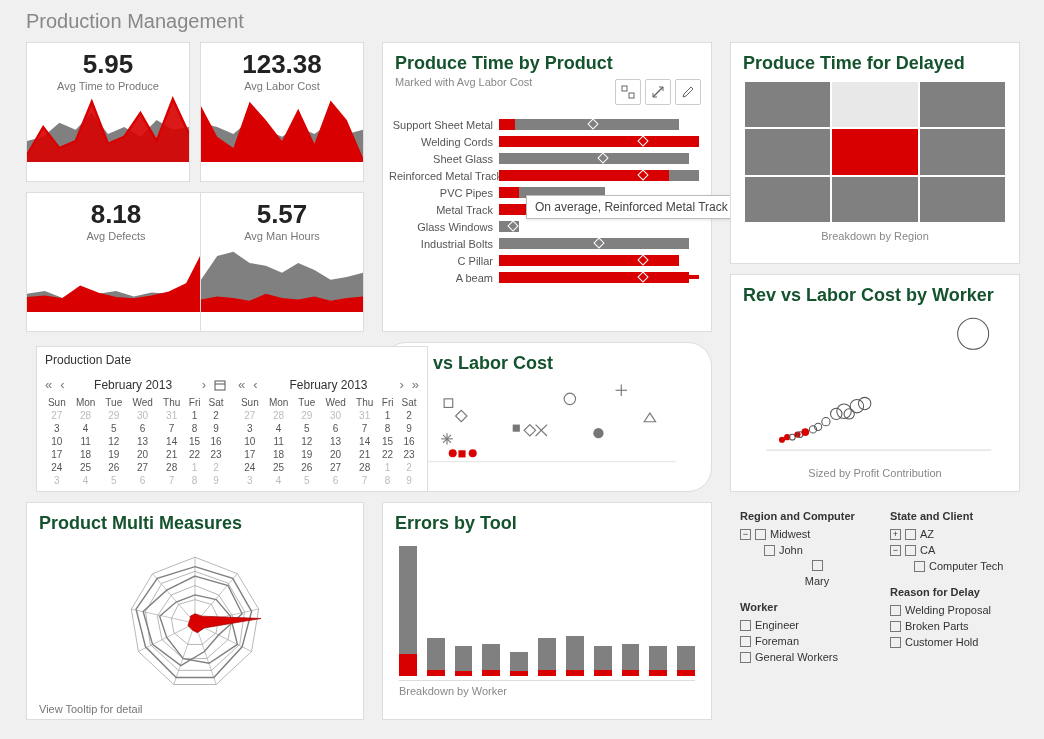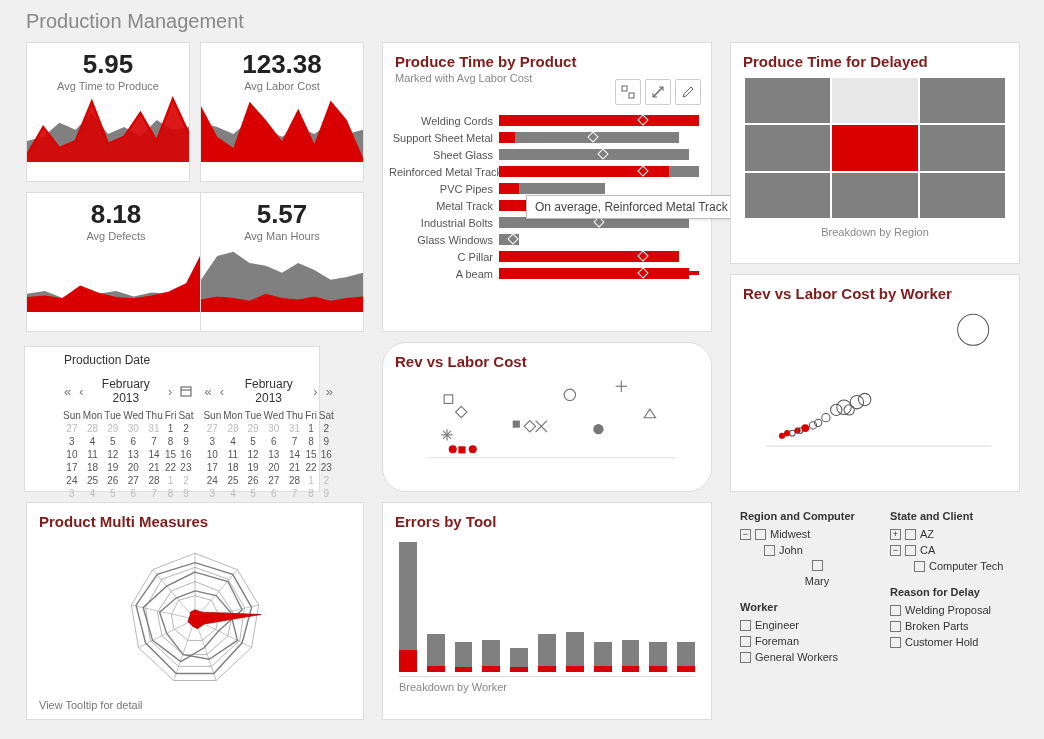--- a/index.html
+++ b/index.html
@@ -4,21 +4,21 @@
 <style>
   * { box-sizing: border-box; margin: 0; padding: 0; }
   body { font-family: Arial, sans-serif; background: #f0f0f0; font-size: 12px; color: #4d4d4d; }
   .page { width: 1044px; height: 739px; background: #f0f0f0; position: relative; padding: 0 0 0 0; }
   .page-title { font-size: 20px; color: #888; padding: 10px 0 8px 26px; border-radius: 15px; }
   .panel { background: #fff; border: 1px solid #ddd; position: absolute; }
   .kpi { text-align: center; padding: 6px 4px 0; }
   .kpi-value { font-size: 26px; font-weight: bold; color: #222; }
   .kpi-sub { font-size: 11px; color: #777; margin-top: 0px; }
   .kpi-chart { width: 100%; height: 70px; display: block; }
-  .panel-title { font-size: 15px; font-weight: bold; color: #7f1d1d; padding: 10px 12px 2px; }
+  .panel-title { font-size: 18px; font-weight: bold; color: #14532d; padding: 10px 12px 2px; }
   .panel-sub { font-size: 11px; color: #888; padding: 0 12px 4px; }
   .hbar-row { display: flex; align-items: center; font-size: 11px; color: #555; height: 17px; }
   .hbar-label { width: 110px; text-align: right; padding-right: 6px; white-space: nowrap; }
   .hbar-track { flex: 1; position: relative; height: 11px; }
   .hbar-gray { position: absolute; top: 0; left: 0; height: 11px; background: #808080; }
   .hbar-red { position: absolute; top: 0; left: 0; height: 11px; background: #d80000; }
   .hbar-marker { position: absolute; top: 1px; width: 8px; height: 8px; border: 1px solid #fff; background: transparent; transform: rotate(45deg); }
   .toolbar { position: absolute; top: 36px; right: 10px; display: flex; gap: 4px; }
   .tool-btn { width: 26px; height: 26px; border: 1px solid #ccc; background: #fff; display: flex; align-items: center; justify-content: center; color: #666; border-radius: 2px; }
   .tooltip { position: absolute; background: #fff; border: 1px solid #bbb; padding: 4px 8px; font-size: 12px; color: #444; white-space: nowrap; box-shadow: 0 1px 3px rgba(0,0,0,0.1); }
@@ -120,36 +120,36 @@
           </svg>
       </div>
       <div class="tool-btn">
         <svg width="14" height="14" viewBox="0 0 14 14">
             <path d="M2,12 L3,9 L10,2 L12,4 L5,11 Z" fill="none" stroke="#666"></path>
           </svg>
       </div>
     </div>
     <div style="padding: 24px 12px 4px 6px;">
       <div class="hbar-row">
+          <div class="hbar-label">Support Sheet Metal</div>
+          <div class="hbar-track">
+            <div class="hbar-gray" style="width:90%"></div>
+            <div class="hbar-red" style="width:8%"></div>
+            <div class="hbar-marker" style="left:45%"></div>
+          </div>
+        </div>
+      <div class="hbar-row">
           <div class="hbar-label">Welding Cords</div>
           <div class="hbar-track">
             <div class="hbar-gray" style="width:95%"></div>
             <div class="hbar-red" style="width:100%"></div>
             <div class="hbar-marker" style="left:70%"></div>
           </div>
         </div>
       <div class="hbar-row">
-          <div class="hbar-label">Support Sheet Metal</div>
-          <div class="hbar-track">
-            <div class="hbar-gray" style="width:90%"></div>
-            <div class="hbar-red" style="width:8%"></div>
-            <div class="hbar-marker" style="left:45%"></div>
-          </div>
-        </div>
-      <div class="hbar-row">
           <div class="hbar-label">Sheet Glass</div>
           <div class="hbar-track">
             <div class="hbar-gray" style="width:95%"></div>
             <div class="hbar-marker" style="left:50%"></div>
           </div>
         </div>
       <div class="hbar-row">
           <div class="hbar-label">Reinforced Metal Track</div>
           <div class="hbar-track">
             <div class="hbar-gray" style="width:100%"></div>
@@ -165,31 +165,31 @@
           </div>
         </div>
       <div class="hbar-row">
           <div class="hbar-label">Metal Track</div>
           <div class="hbar-track">
             <div class="hbar-gray" style="width:60%"></div>
             <div class="hbar-red" style="width:48%"></div>
           </div>
         </div>
       <div class="hbar-row">
+          <div class="hbar-label">Glass Windows</div>
+          <div class="hbar-track">
+            <div class="hbar-gray" style="width:10%"></div>
+            <div class="hbar-marker" style="left:5%"></div>
+          </div>
+        </div>
+      <div class="hbar-row">
           <div class="hbar-label">Industrial Bolts</div>
           <div class="hbar-track">
             <div class="hbar-gray" style="width:95%"></div>
             <div class="hbar-marker" style="left:48%"></div>
-          </div>
-        </div>
-      <div class="hbar-row">
-          <div class="hbar-label">Glass Windows</div>
-          <div class="hbar-track">
-            <div class="hbar-gray" style="width:10%"></div>
-            <div class="hbar-marker" style="left:5%"></div>
           </div>
         </div>
       <div class="hbar-row">
           <div class="hbar-label">C Pillar</div>
           <div class="hbar-track">
             <div class="hbar-gray" style="width:85%"></div>
             <div class="hbar-red" style="width:90%"></div>
             <div class="hbar-marker" style="left:70%"></div>
           </div>
         </div>
@@ -236,20 +236,21 @@
       <circle cx="26" cy="47" r="1.4" fill="none" stroke="#555" stroke-width="0.4"></circle>
       <circle cx="28" cy="46" r="1.4" fill="none" stroke="#555" stroke-width="0.4"></circle>
       <circle cx="31" cy="44" r="1.6" fill="none" stroke="#555" stroke-width="0.4"></circle>
       <circle cx="35" cy="41" r="2.2" fill="none" stroke="#555" stroke-width="0.4"></circle>
       <circle cx="38" cy="40" r="2.8" fill="none" stroke="#555" stroke-width="0.4"></circle>
       <circle cx="40" cy="41" r="2" fill="none" stroke="#555" stroke-width="0.4"></circle>
       <circle cx="43" cy="38" r="2.6" fill="none" stroke="#555" stroke-width="0.4"></circle>
       <circle cx="46" cy="37" r="2.4" fill="none" stroke="#555" stroke-width="0.4"></circle>
       <circle cx="88" cy="10" r="6" fill="none" stroke="#555" stroke-width="0.4"></circle>
     </svg>
+    <div class="caption">Sized by Profit Contribution</div>
   </div>
 
   <div class="panel" style="left:382px; top:342px; width:330px; height:150px;border-radius:24px;">
     <div class="panel-title">Rev vs Labor Cost</div>
     <svg viewBox="0 0 100 35" style="width:100%; height:100px;">
       <line x1="8" y1="30" x2="95" y2="30" stroke="#ccc" stroke-width="0.2"></line>
       <rect x="14" y="8" width="3" height="3" fill="none" stroke="#777" stroke-width="0.4"></rect>
       <path d="M 20,12 L 22,14 L 20,16 L 18,14 Z" fill="none" stroke="#777" stroke-width="0.4"></path>
       <g transform="translate(15,22)">
           <line x1="-2" y1="0" x2="2" y2="0" stroke="#777" stroke-width="0.4"></line>
@@ -269,21 +270,21 @@
       <circle cx="58" cy="8" r="2" fill="none" stroke="#777" stroke-width="0.4"></circle>
       <circle cx="68" cy="20" r="1.8" fill="#777"></circle>
       <g transform="translate(76,5)">
           <line x1="-2" y1="0" x2="2" y2="0" stroke="#777" stroke-width="0.4"></line>
           <line x1="0" y1="-2" x2="0" y2="2" stroke="#777" stroke-width="0.4"></line>
         </g>
       <path d="M 84,16 L 86,13 L 88,16 Z" fill="none" stroke="#777" stroke-width="0.4"></path>
     </svg>
   </div>
 
-  <div class="panel" style="left:24px; top:346px; width:296px; height:146px;padding-left:31px;">
+  <div class="panel" style="left:36px; top:346px; width:392px; height:146px;">
     <div class="cal-title">Production Date</div>
     <div class="cal-wrap">
       <div class="cal">
         <div class="cal-head">
           <span class="cal-nav">«</span>
           <span class="cal-nav">‹</span>
           <span style="flex:1; text-align:center;">February 2013</span>
           <span class="cal-nav">›</span>
           <span class="cal-nav">
             <svg width="12" height="12" viewBox="0 0 12 12">

